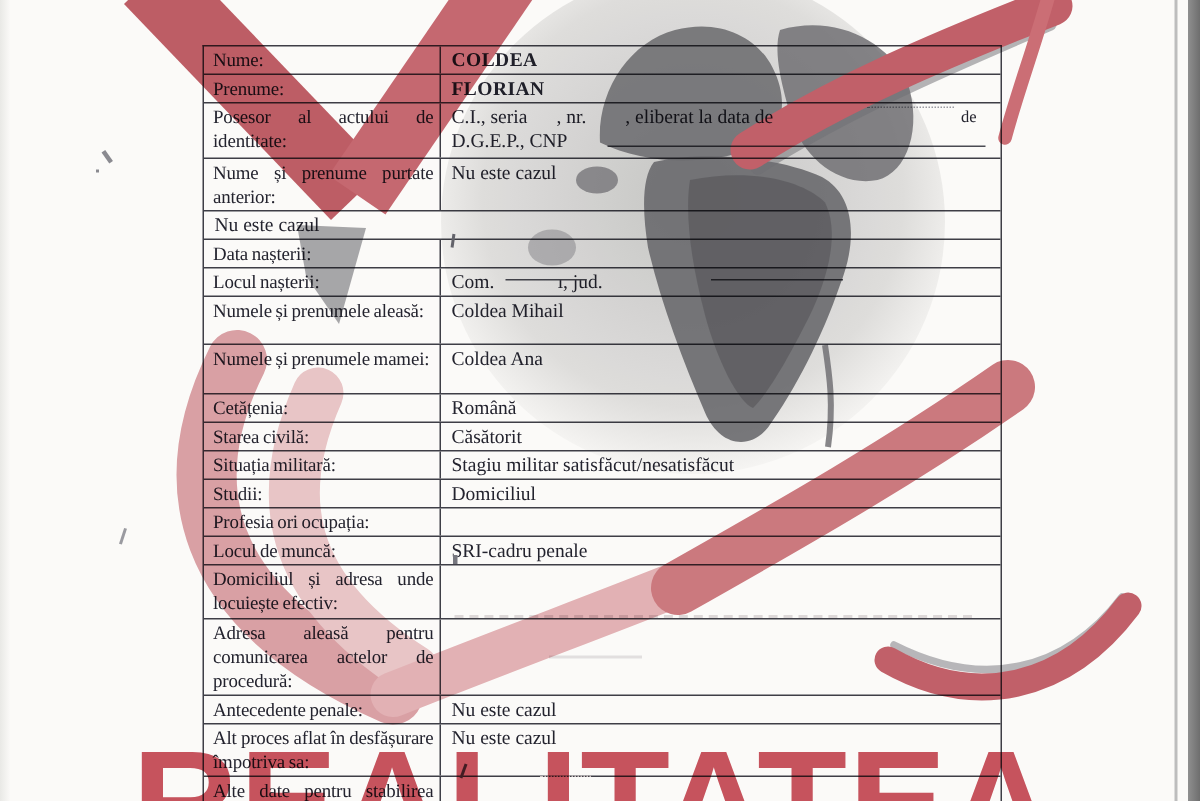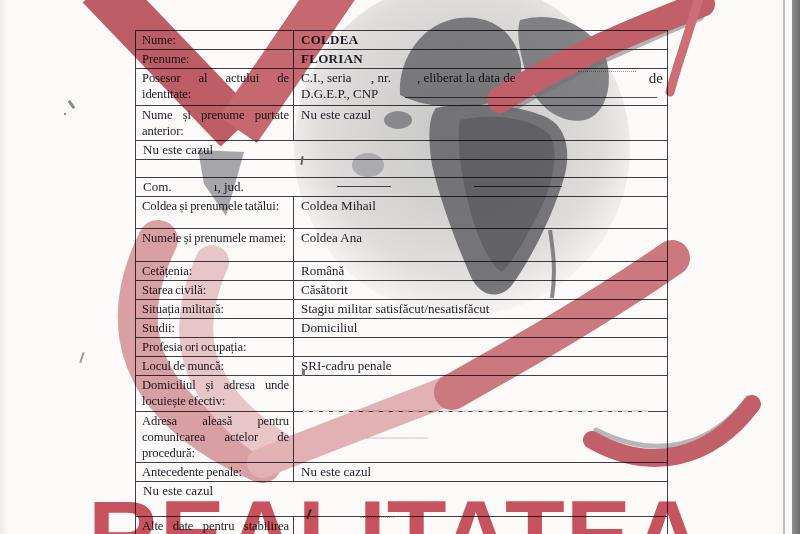--- a/index.html
+++ b/index.html
@@ -24,21 +24,21 @@
   .trow{display:flex;border-bottom:1.3px solid #3e3e46;box-sizing:border-box;}
   .cell{box-sizing:border-box;font-size:13px;line-height:16px;}
   .cell.lab{
     width:158px;flex:0 0 158px;border-right:1.4px solid #3e3e46;
     padding:1px 4px 1px 6px;text-align:justify;
     font-size:12.6px;letter-spacing:-0.1px;word-spacing:-0.6px;
   }
   .cell.val{flex:1;padding:1px 6px 1px 7px;position:relative;}
   .vline{white-space:pre-wrap;}
   .bold .vline{font-weight:bold;letter-spacing:.3px;}
-  .vright{position:absolute;right:4px;top:1px;font-size:15px;}
+  .vright{position:absolute;right:16px;top:1px;font-size:11px;}
   
   .mk{position:absolute;pointer-events:none;}
   .ln{border-top:1.2px solid #4a4a52;height:0;}
   .dot{border-top:1.6px dotted #9a9aa2;height:0;}
   .ghost{height:0;}
   
   .wm-svg{position:absolute;left:0;top:0;width:800px;height:534px;
     pointer-events:none;mix-blend-mode:multiply;}
   .brand{
     position:absolute;left:88px;top:487px;
@@ -81,31 +81,33 @@
         <div class="cell val">
           <div class="vline">Nu este cazul</div>
         </div>
       </div>
       <div class="trow" style="min-height: 18px;">
         <div class="cell val">
           <div class="vline">Nu este cazul</div>
         </div>
       </div>
       <div class="trow" style="min-height: 18px;">
+        <div class="cell lab">Data nașterii:</div>
         <div class="cell val">
           <div class="vline"></div>
         </div>
       </div>
       <div class="trow" style="min-height: 19px;">
+        <div class="cell lab">Locul nașterii:</div>
         <div class="cell val">
           <div class="vline">Com.             ı, jud.</div>
         </div>
       </div>
       <div class="trow" style="min-height: 32px;">
-        <div class="cell lab">Coldea și prenumele tatălui:</div>
+        <div class="cell lab">Numele și prenumele aleasă:</div>
         <div class="cell val">
           <div class="vline">Coldea Mihail</div>
         </div>
       </div>
       <div class="trow" style="min-height: 33px;">
         <div class="cell lab">Numele și prenumele mamei:</div>
         <div class="cell val">
           <div class="vline">Coldea Ana</div>
         </div>
       </div>
@@ -154,20 +156,21 @@
           <div class="vline"></div>
         </div>
       </div>
       <div class="trow" style="min-height: 18px;">
         <div class="cell lab">Antecedente penale:</div>
         <div class="cell val">
           <div class="vline">Nu este cazul</div>
         </div>
       </div>
       <div class="trow" style="min-height: 35px;">
+        <div class="cell lab">Alt proces aflat în desfășurare împotriva sa:</div>
         <div class="cell val">
           <div class="vline">Nu este cazul</div>
         </div>
       </div>
       <div class="trow" style="min-height: 34px;">
         <div class="cell lab">Alte date pentru stabilirea situației personale:</div>
         <div class="cell val">
           <div class="vline"></div>
         </div>
       </div>

